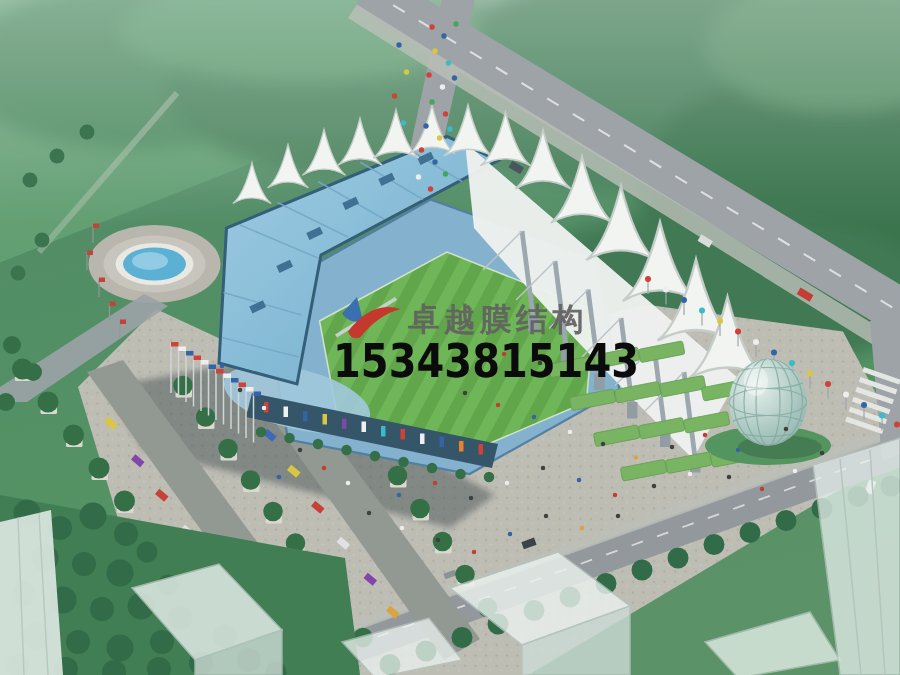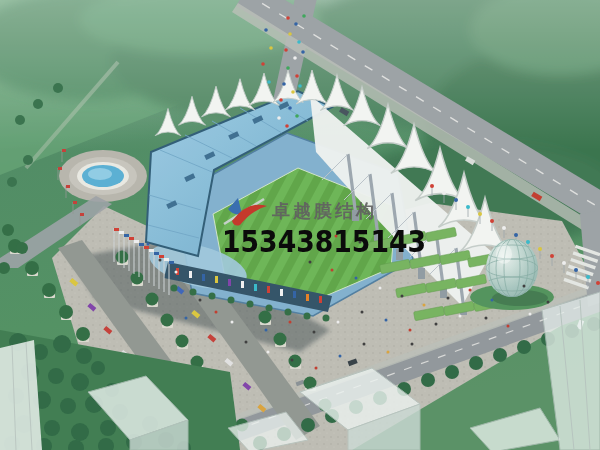--- a/index.html
+++ b/index.html
@@ -6,21 +6,21 @@
   .stage{
     position:relative;width:600px;height:450px;overflow:hidden;
     font-family:"DejaVu Sans","Liberation Sans",sans-serif;
     background:#5d9a6e;
   }
   .scene{position:absolute;left:0;top:0;width:600px;height:450px;display:block;}
   .watermark{position:absolute;left:222px;top:192px;pointer-events:none;}
   .wm-row{display:flex;align-items:flex-start;height:34px;}
   .wm-logo{width:46px;height:36px;flex:0 0 auto;margin-top:2px;}
   .wm-name{
-    font-size:18px;font-weight:bold;color:#616161;opacity:.92;
+    font-size:21px;font-weight:bold;color:#616161;opacity:.92;
     letter-spacing:3px;margin-left:4px;margin-top:7px;white-space:nowrap;
     font-family:Liberation Serif, serif;
   }
   .wm-phone{
     font-size:31px;font-weight:bold;color:#0b0b0b;letter-spacing:0px;
     transform:scaleX(.86);transform-origin:left top;margin-top:-3px;
     white-space:nowrap;
     font-family:"DejaVu Sans","Liberation Sans",sans-serif;
   }
 </style>

